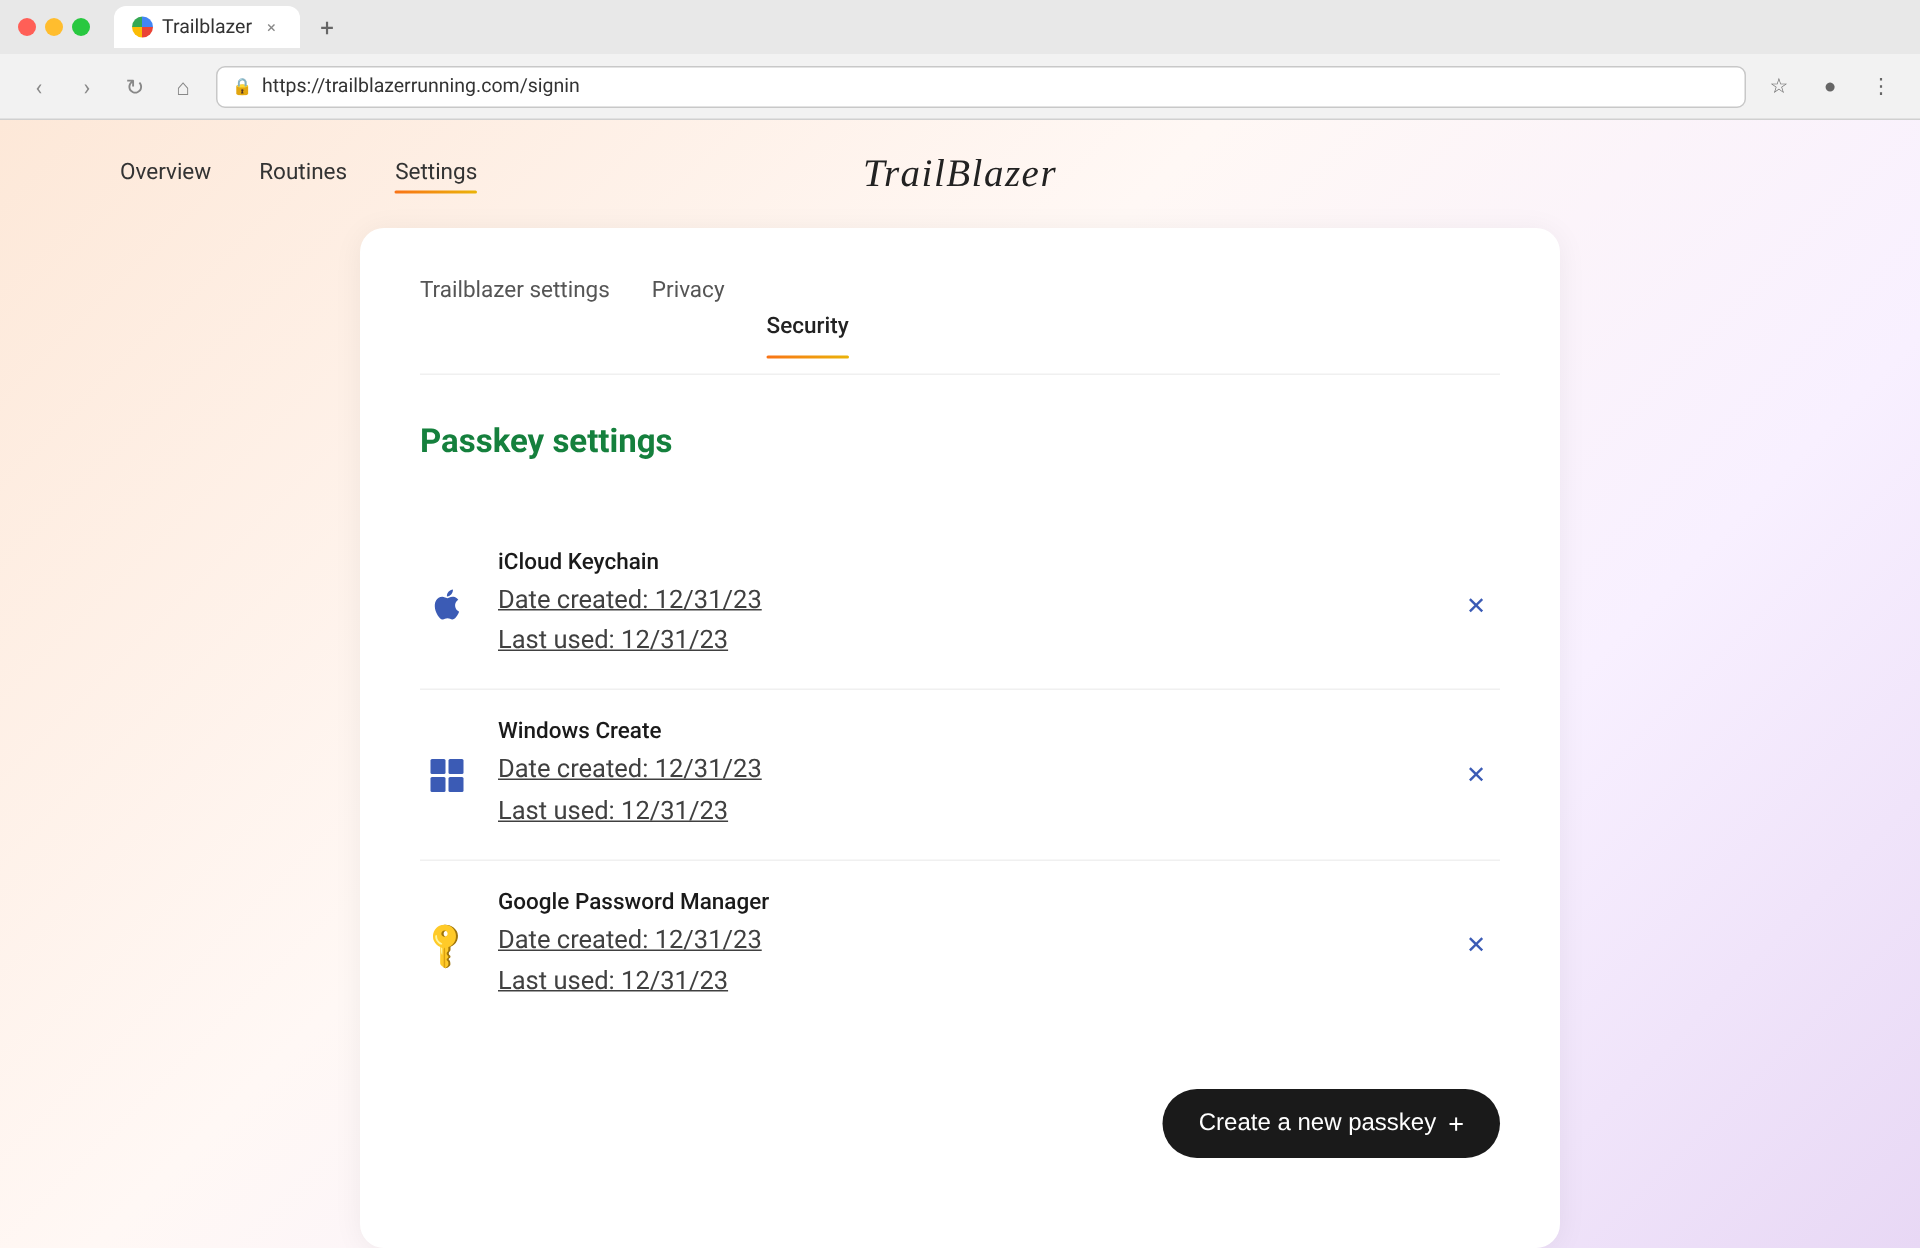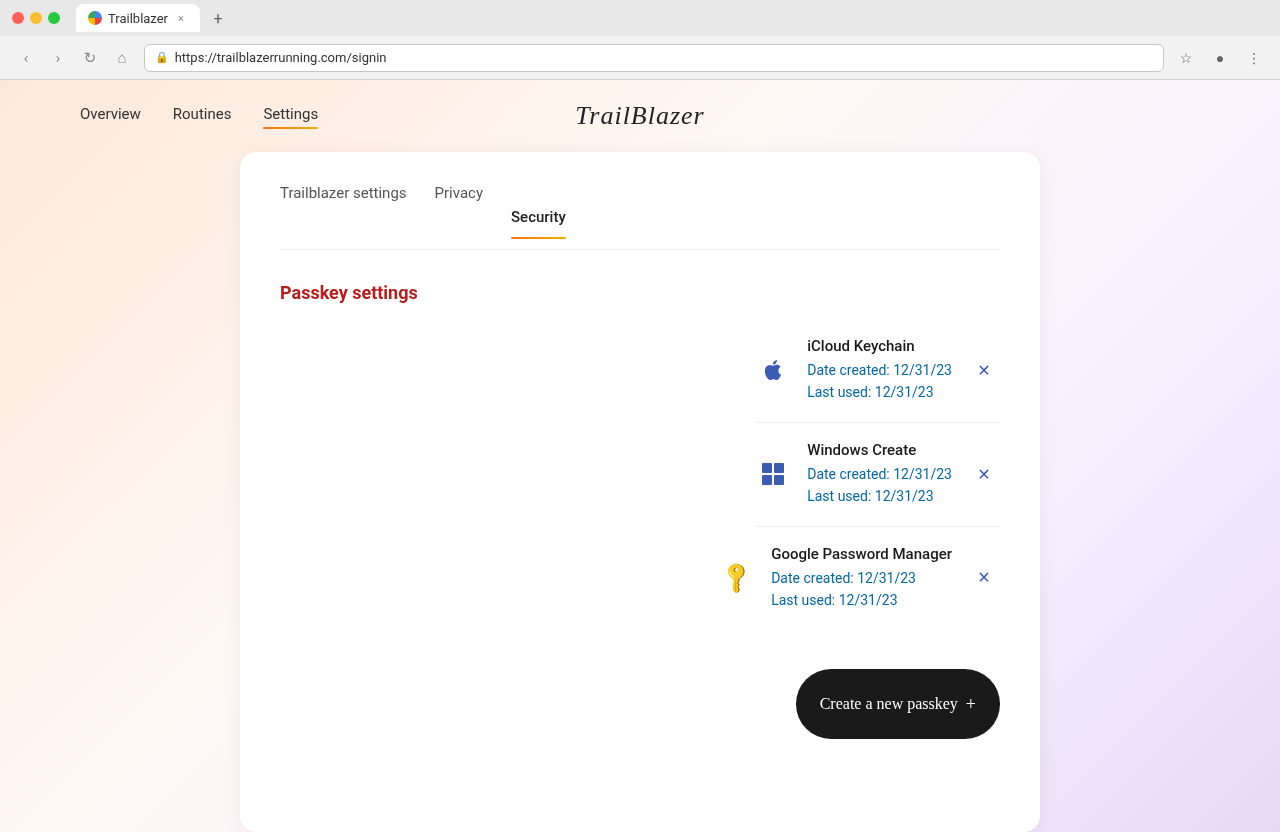--- a/index.html
+++ b/index.html
@@ -263,31 +263,30 @@
       bottom: -1px;
       left: 0;
       width: 100%;
       height: 2px;
       background: linear-gradient(90deg, #f97316, #eab308);
       border-radius: 1px;
     }
 
     
     .section-title {
-      font-size: 18px;
+      font-size: 22px;
       font-weight: 700;
-      color: #b91c1c;
-      margin-bottom: 16px;
+      color: #15803d;
+      margin-bottom: 40px;
     }
 
     .passkey-list {
       display: flex;
       flex-direction: column;
       gap: 0;
-      align-items: flex-end;
     }
 
     .passkey-item {
       display: flex;
       align-items: center;
       padding: 18px 0;
       border-bottom: 1px solid #f0f0f0;
       gap: 16px;
     }
 
@@ -309,23 +308,24 @@
     }
 
     .passkey-name {
       font-size: 15px;
       font-weight: 500;
       color: #1a1a1a;
       margin-bottom: 4px;
     }
 
     .passkey-meta {
-      font-size: 14px;
-      color: #0369a1;
+      font-size: 17px;
+      color: #404040;
       line-height: 1.6;
+      text-decoration: underline;
     }
 
     .passkey-delete {
       width: 32px;
       height: 32px;
       display: flex;
       align-items: center;
       justify-content: center;
       color: #3b5bb5;
       font-size: 16px;
@@ -341,25 +341,24 @@
     }
 
     .create-btn {
       display: flex;
       align-items: center;
       gap: 8px;
       background: #1a1a1a;
       color: #fff;
       border: none;
       border-radius: 50px;
-      padding: 26px 24px;
+      padding: 14px 24px;
       font-size: 16px;
       font-weight: 500;
       cursor: pointer;
-      font-family: Liberation Serif, serif;
     }
 
     .create-btn-plus {
       font-size: 18px;
       font-weight: 400;
       line-height: 1;
     }
 
     
     .apple-logo {

